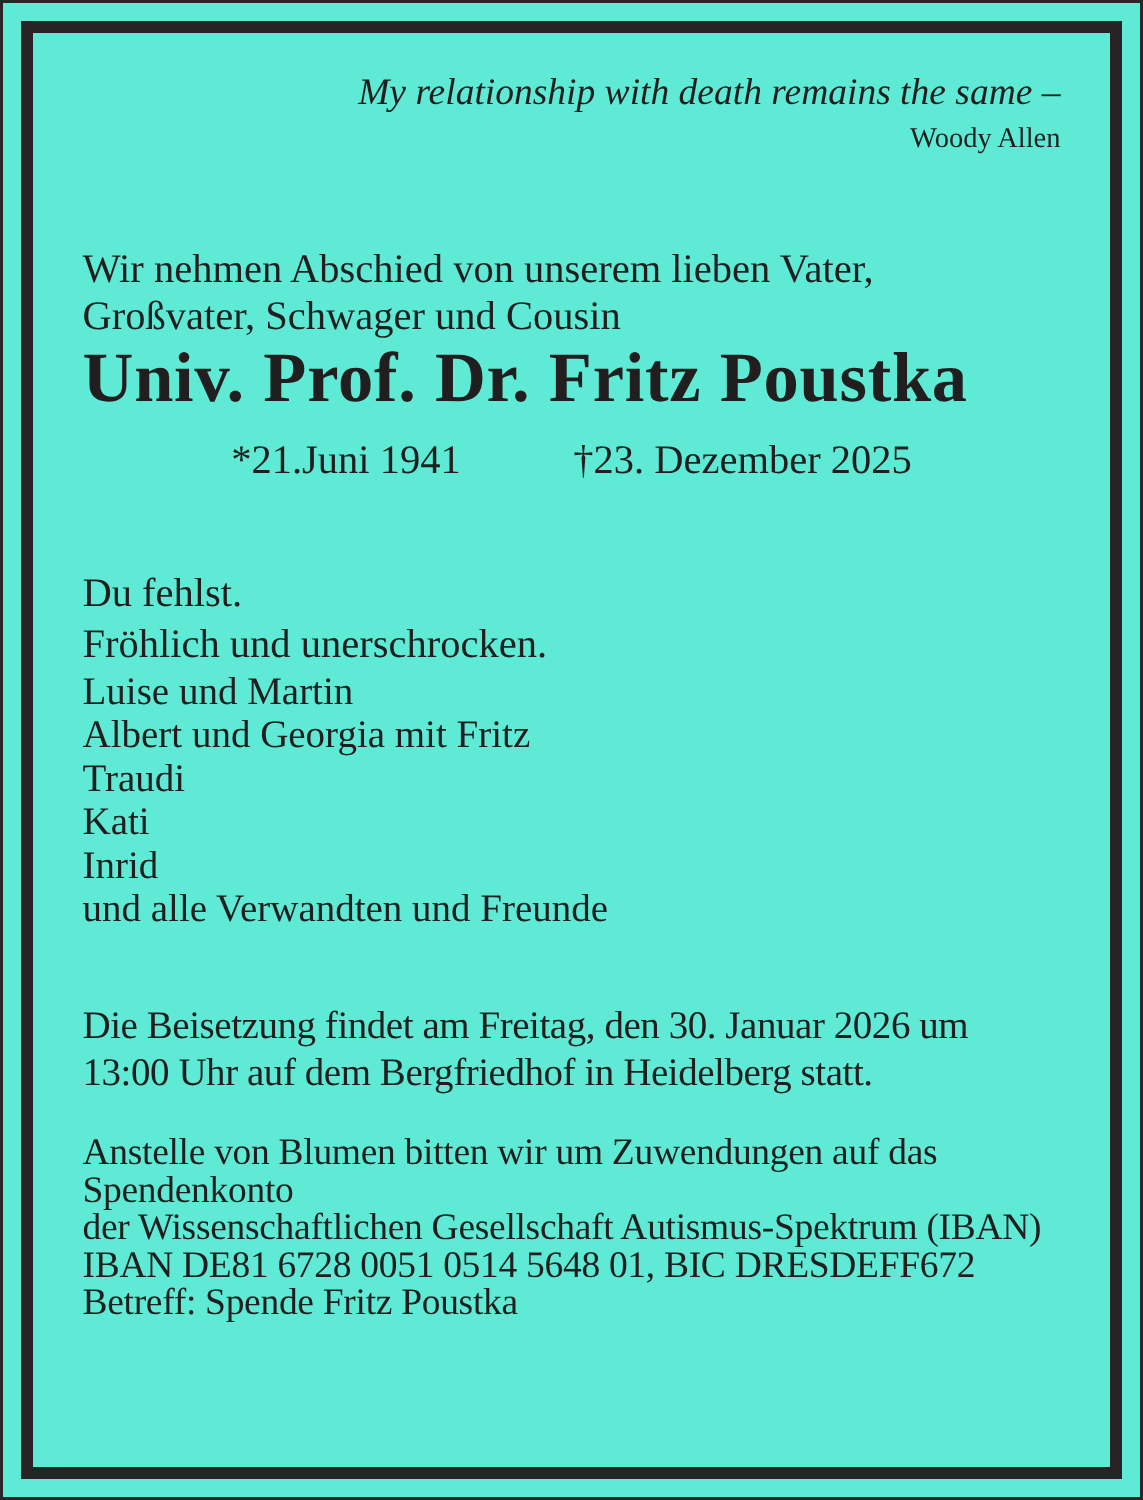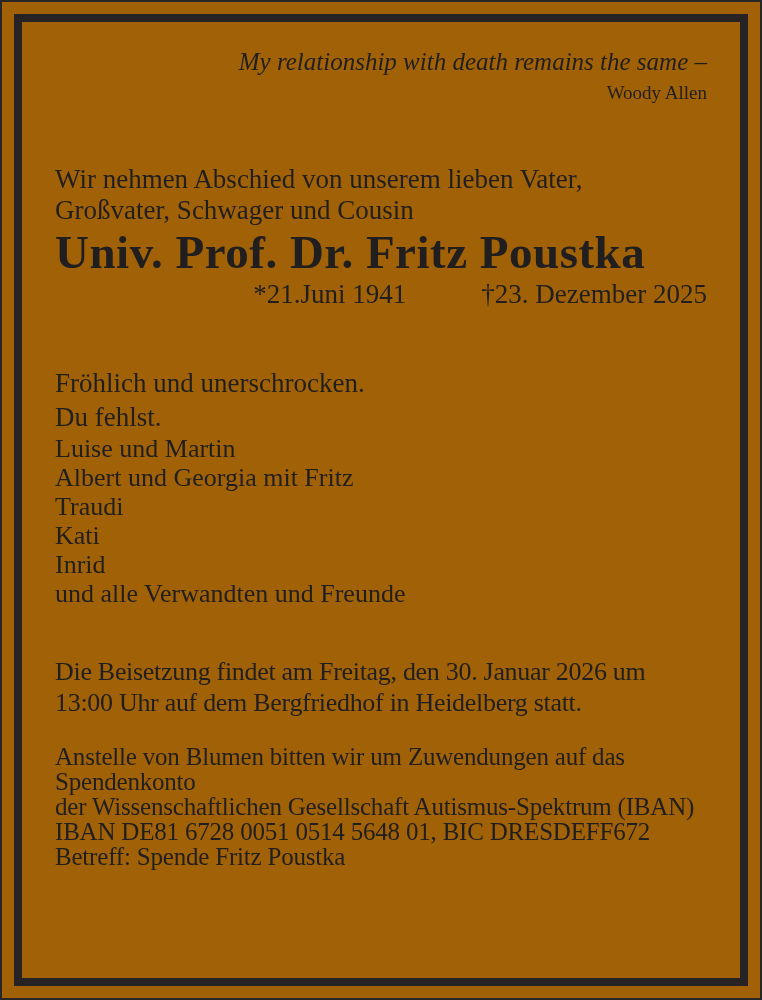--- a/index.html
+++ b/index.html
@@ -5,21 +5,21 @@
   html, body {
     margin: 0;
     padding: 0;
     background: #ffffff;
   }
   .page {
     position: relative;
     width: 762px;
     height: 1000px;
     box-sizing: border-box;
-    background: #a16207;
+    background: #5eead4;
     border: 2px solid #29262 7;
     border: 2px solid #292627;
     padding: 12px;
     font-family: "Liberation Serif", "DejaVu Serif", serif;
     color: #211e1f;
   }
   .frame {
     box-sizing: border-box;
     width: 100%;
     height: 100%;
@@ -54,23 +54,23 @@
   .deceased-name {
     margin-top: 38px;
     text-align: left;
     font-size: 47px;
     font-weight: bold;
     line-height: 52px;
     letter-spacing: 0.5px;
     white-space: nowrap;
   }
   .dates-row {
-    margin-top: 0;
+    margin-top: 12px;
     display: flex;
-    justify-content: flex-end;
+    justify-content: center;
     gap: 75px;
     font-size: 27px;
     line-height: 32px;
   }
   .farewell-block {
     margin-top: 56px;
     font-size: 27px;
     line-height: 34px;
   }
   .mourners-list {
@@ -110,22 +110,22 @@
     </div>
 
     <h1 class="deceased-name">Univ. Prof. Dr. Fritz Poustka</h1>
 
     <div class="dates-row">
       <span>*21.Juni 1941</span>
       <span>†23. Dezember 2025</span>
     </div>
 
     <div class="farewell-block">
+      <p>Du fehlst.</p>
       <p>Fröhlich und unerschrocken.</p>
-      <p>Du fehlst.</p>
     </div>
 
     <ul class="mourners-list">
       <li>Luise und Martin</li>
       <li>Albert und Georgia mit Fritz</li>
       <li>Traudi</li>
       <li>Kati</li>
       <li>Inrid</li>
       <li>und alle Verwandten und Freunde</li>
     </ul>

